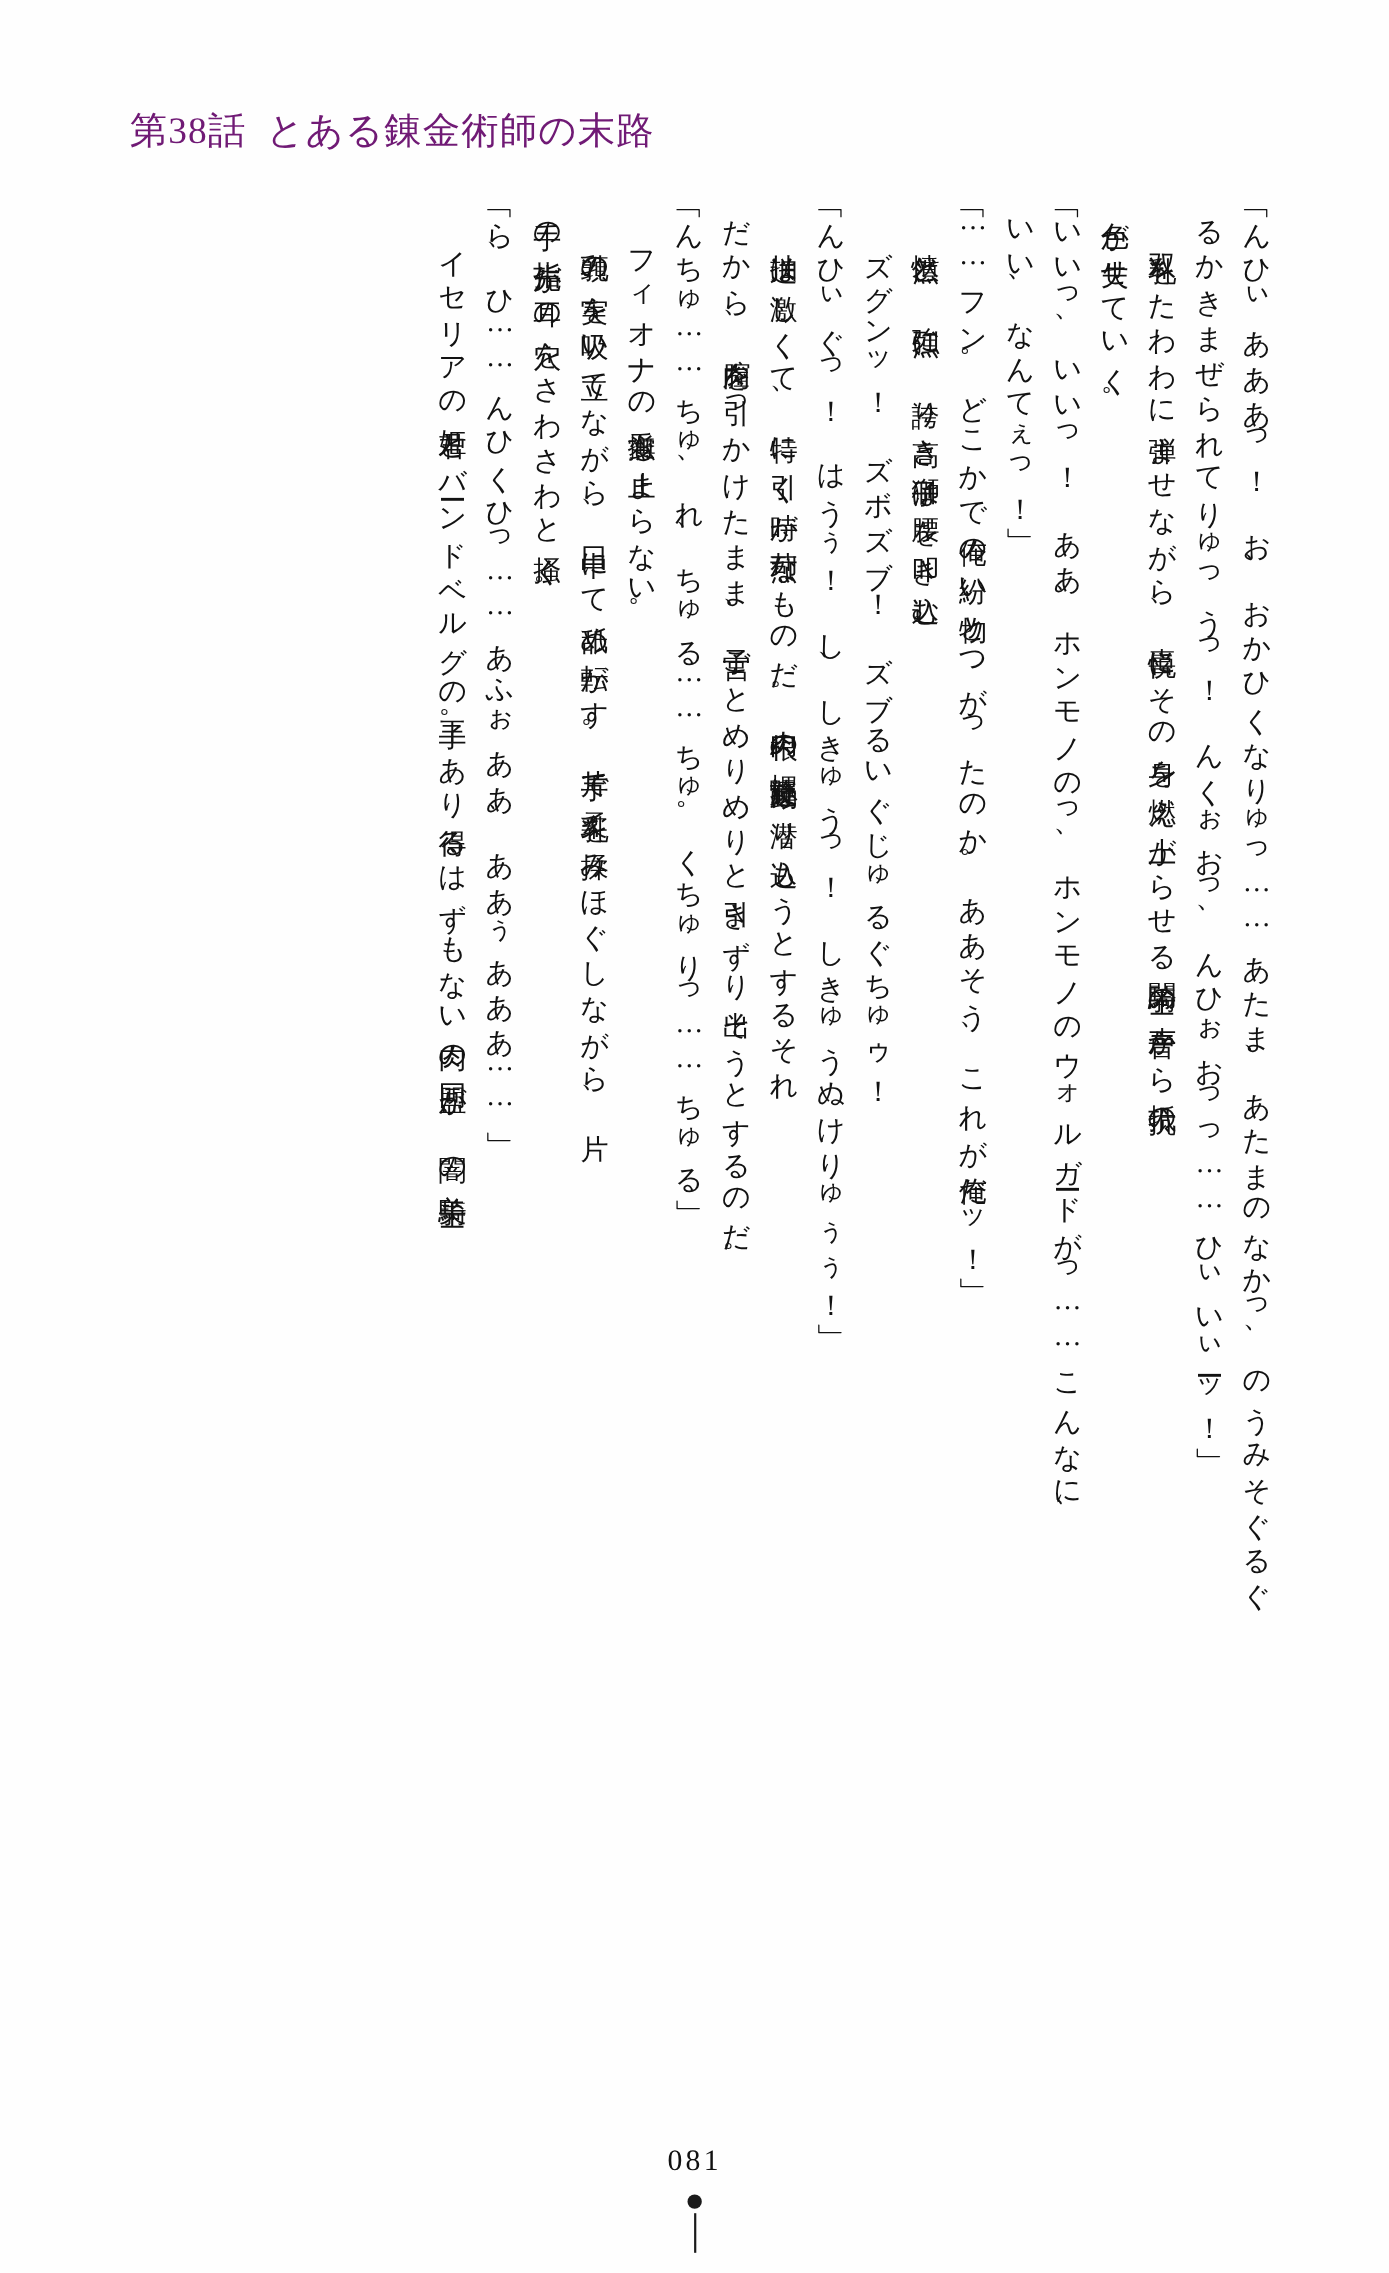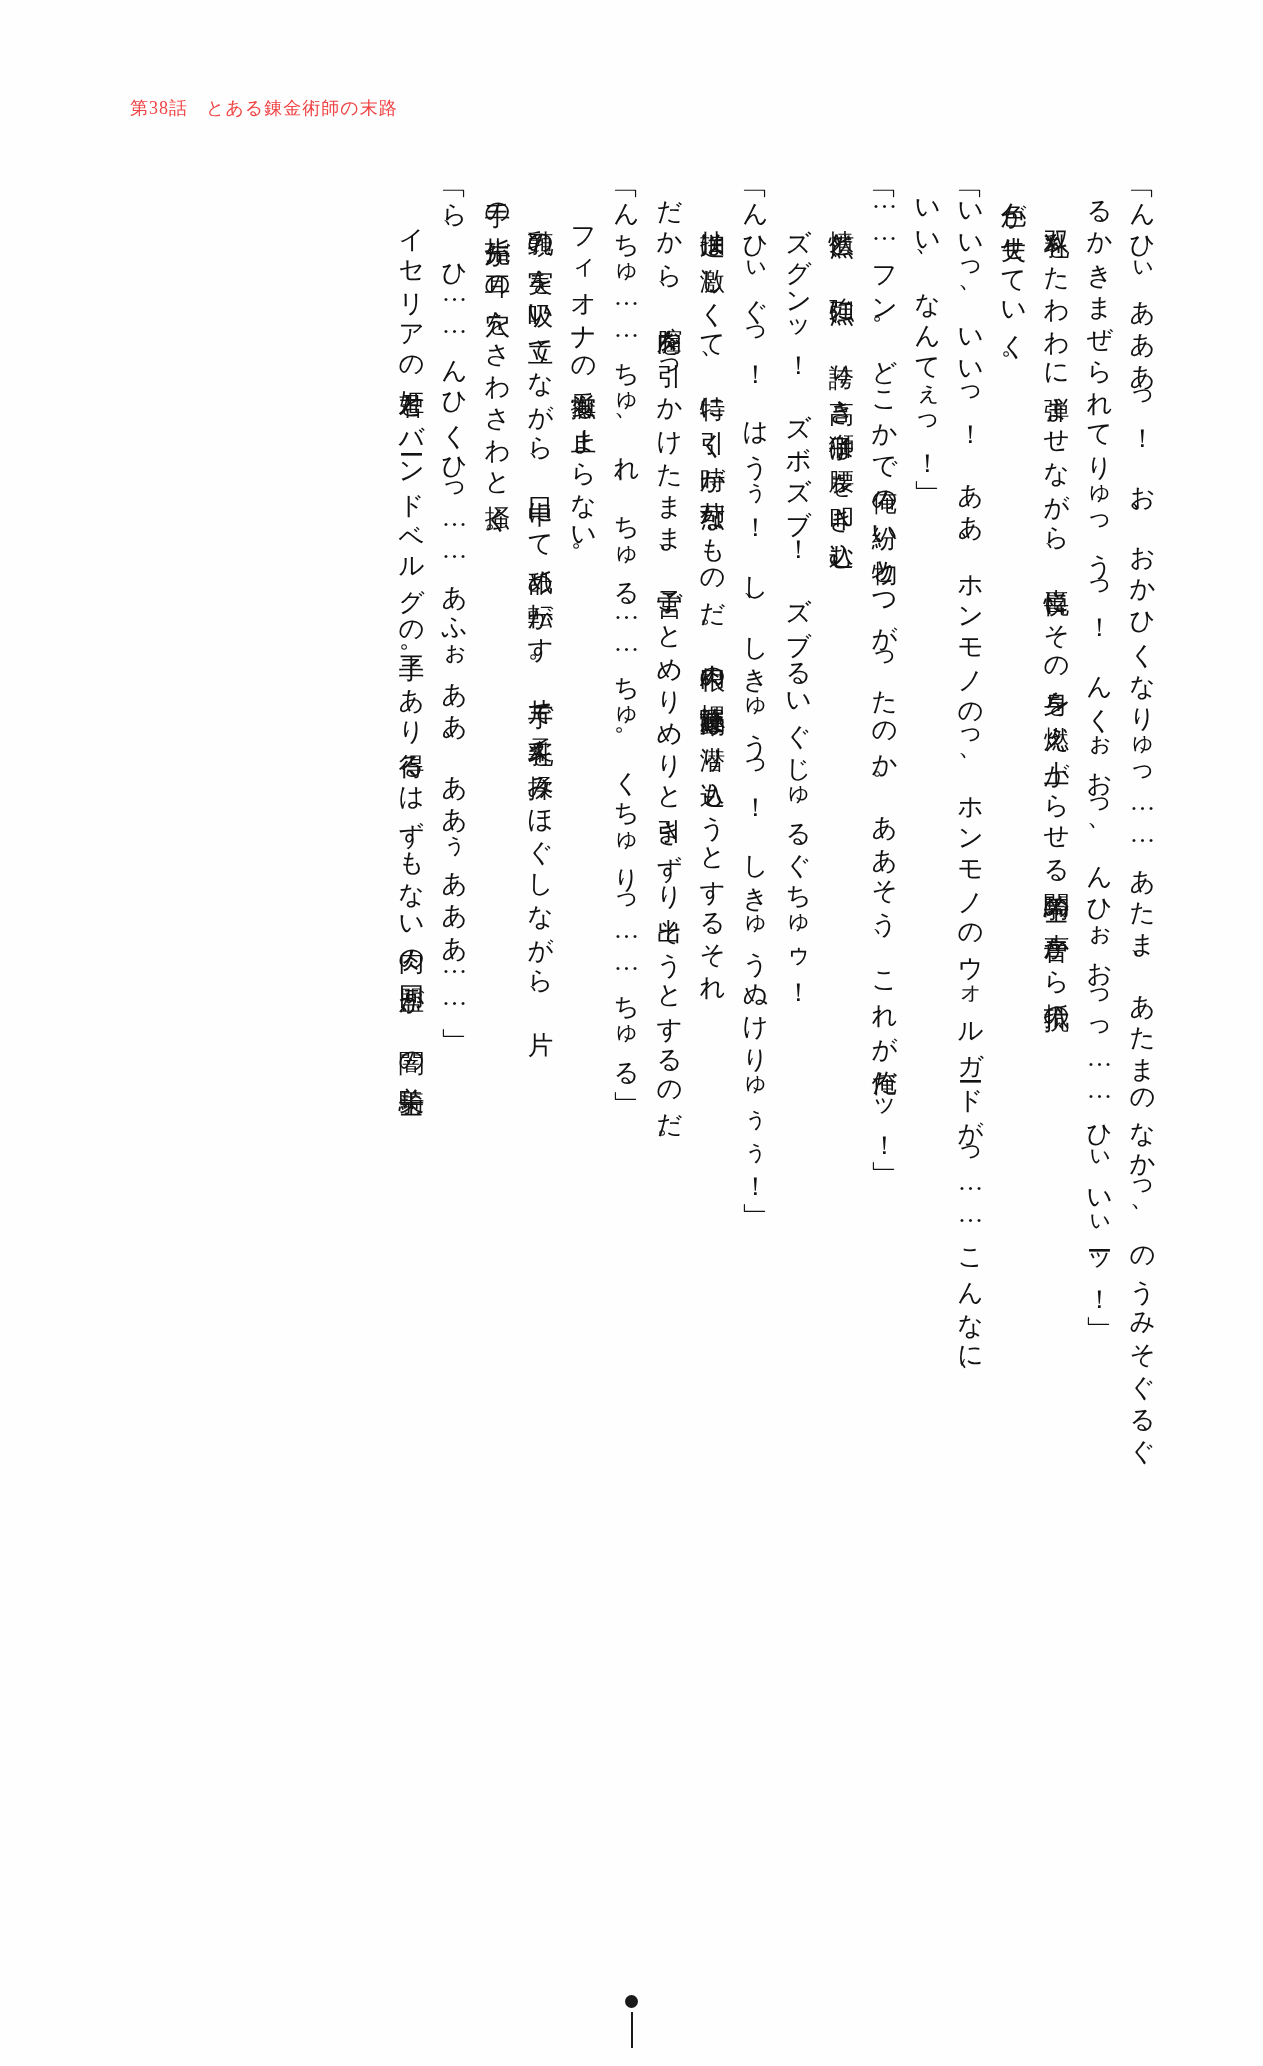--- a/index.html
+++ b/index.html
@@ -19,25 +19,25 @@
   .page {
     position: absolute;
     inset: 0;
     background: #fefefe;
   }
 
   
   .chapter-header {
     position: absolute;
     top: 96px;
-    left: 130px;
-    font-size: 18px;
+    left: 118px;
+    font-size: 34px;
     letter-spacing: 1px;
     white-space: nowrap;
-    color: #ef4444;
+    color: #701a75;
   }
   .chapter-header .num {
     margin-right: 18px;
   }
 
   
   .body-text {
     position: absolute;
     top: 182px;
     right: 108px;
@@ -121,19 +121,20 @@
     <div class="vcol">　抽送は激しくて、特に引く時が苛烈なものだ。肉根の螺旋運動は潜り込もうとするそれ</div>
     <div class="vcol">だから、膣肉を引っかけたまま、子宮ごとめりめりと引きずり出そうとするのだ。</div>
     <div class="vcol">「んちゅ……ちゅ、れ、ちゅる……ちゅ。くちゅりっ……ちゅる」</div>
     <div class="vcol">　フィオナの愛撫も止まらない。</div>
     <div class="vcol">　乳頭の実を吸い立てながら、口中にて舐め転がす。片手で柔乳を揉みほぐしながら、片</div>
     <div class="vcol">手の指先が耳の穴をさわさわと掻く。</div>
     <div class="vcol">「ら、ひ……んひくひっ……あふぉああ、ああぅあああ……」</div>
     <div class="vcol">　イセリアの姫君とバーンドベルグの王子。あり得るはずもない肉の同盟が、闇の美騎士</div>
   </div>
 
+  <div class="page-number">081</div>
 
   <div class="bottom-mark">
     <div class="dot"></div>
     <div class="rule"></div>
   </div>
 
 </div>
 
 </body></html>

